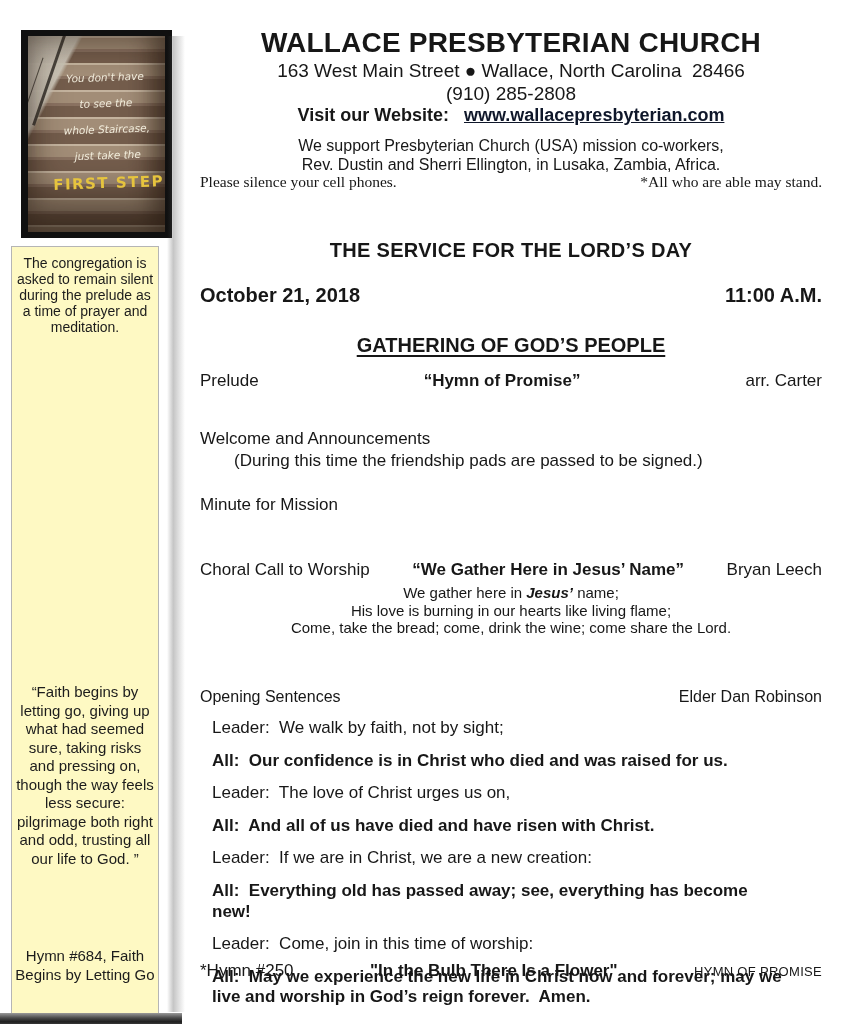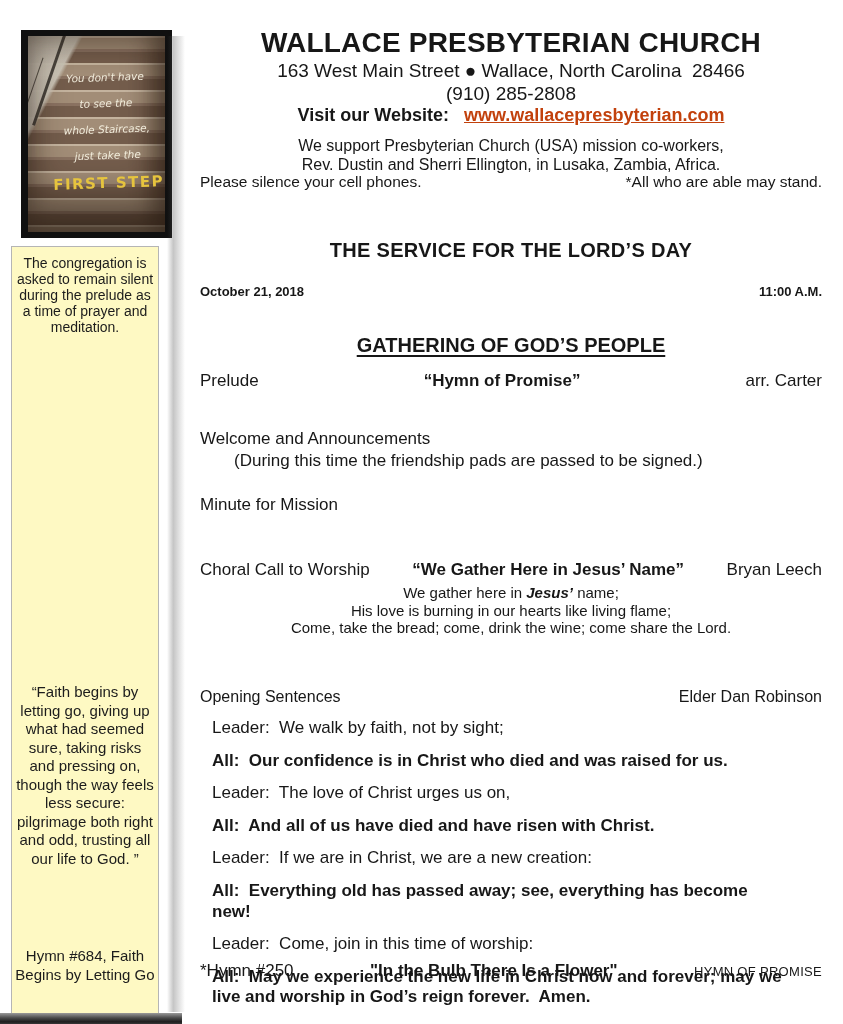--- a/index.html
+++ b/index.html
@@ -68,25 +68,25 @@
   .content { position:absolute; left:200px; top:0; width:622px; }
   .blk { position:absolute; left:0; right:0; margin:0; }
   .center { text-align:center; }
   .row { display:flex; justify-content:space-between; align-items:baseline; }
   .prewrap { white-space:pre-wrap; }
 
   .church-name { top:27px; font-size:28px; font-weight:bold; letter-spacing:0.2px; }
   .address     { top:60px; font-size:19px; }
   .phone       { top:83px; font-size:19px; }
   .website     { top:105px; font-size:18px; font-weight:bold; }
-  .website a   { color:#c2410c; text-decoration:underline; cursor:pointer; }
+  .website a   { color:#0f172a; text-decoration:underline; cursor:pointer; }
   .mission     { top:136px; font-size:16px; line-height:19px; }
-  .notes-row   { top:173px; font-size:15.5px; }
+  .notes-row   { top:173px; font-size:15.5px;font-family:Liberation Serif, serif; }
   .service-title { top:222px; font-size:20px; font-weight:bold; letter-spacing:0.3px;margin-top:17px; }
-  .date-row    { top:284px; font-size:13px; font-weight:bold;text-align:right; }
+  .date-row    { top:284px; font-size:20px; font-weight:bold;text-align:right; }
   .gathering   { top:334px; font-size:20px; font-weight:bold; text-decoration:underline; text-underline-offset:3px; }
   .prelude-row { top:371px; font-size:17px;gap:16px; }
   .piece-title { font-weight:bold; }
   .welcome     { top:429px; font-size:17px; }
   .welcome-note{ top:451px; font-size:17px; padding-left:34px; }
   .minute      { top:495px; font-size:17px; }
   .choral-row  { top:560px; font-size:17px; }
   .verse       { top:584px; font-size:15px; line-height:17.5px; }
   .verse .em   { font-weight:bold; font-style:italic; }
   .opening-row { top:688px; font-size:16px; }

